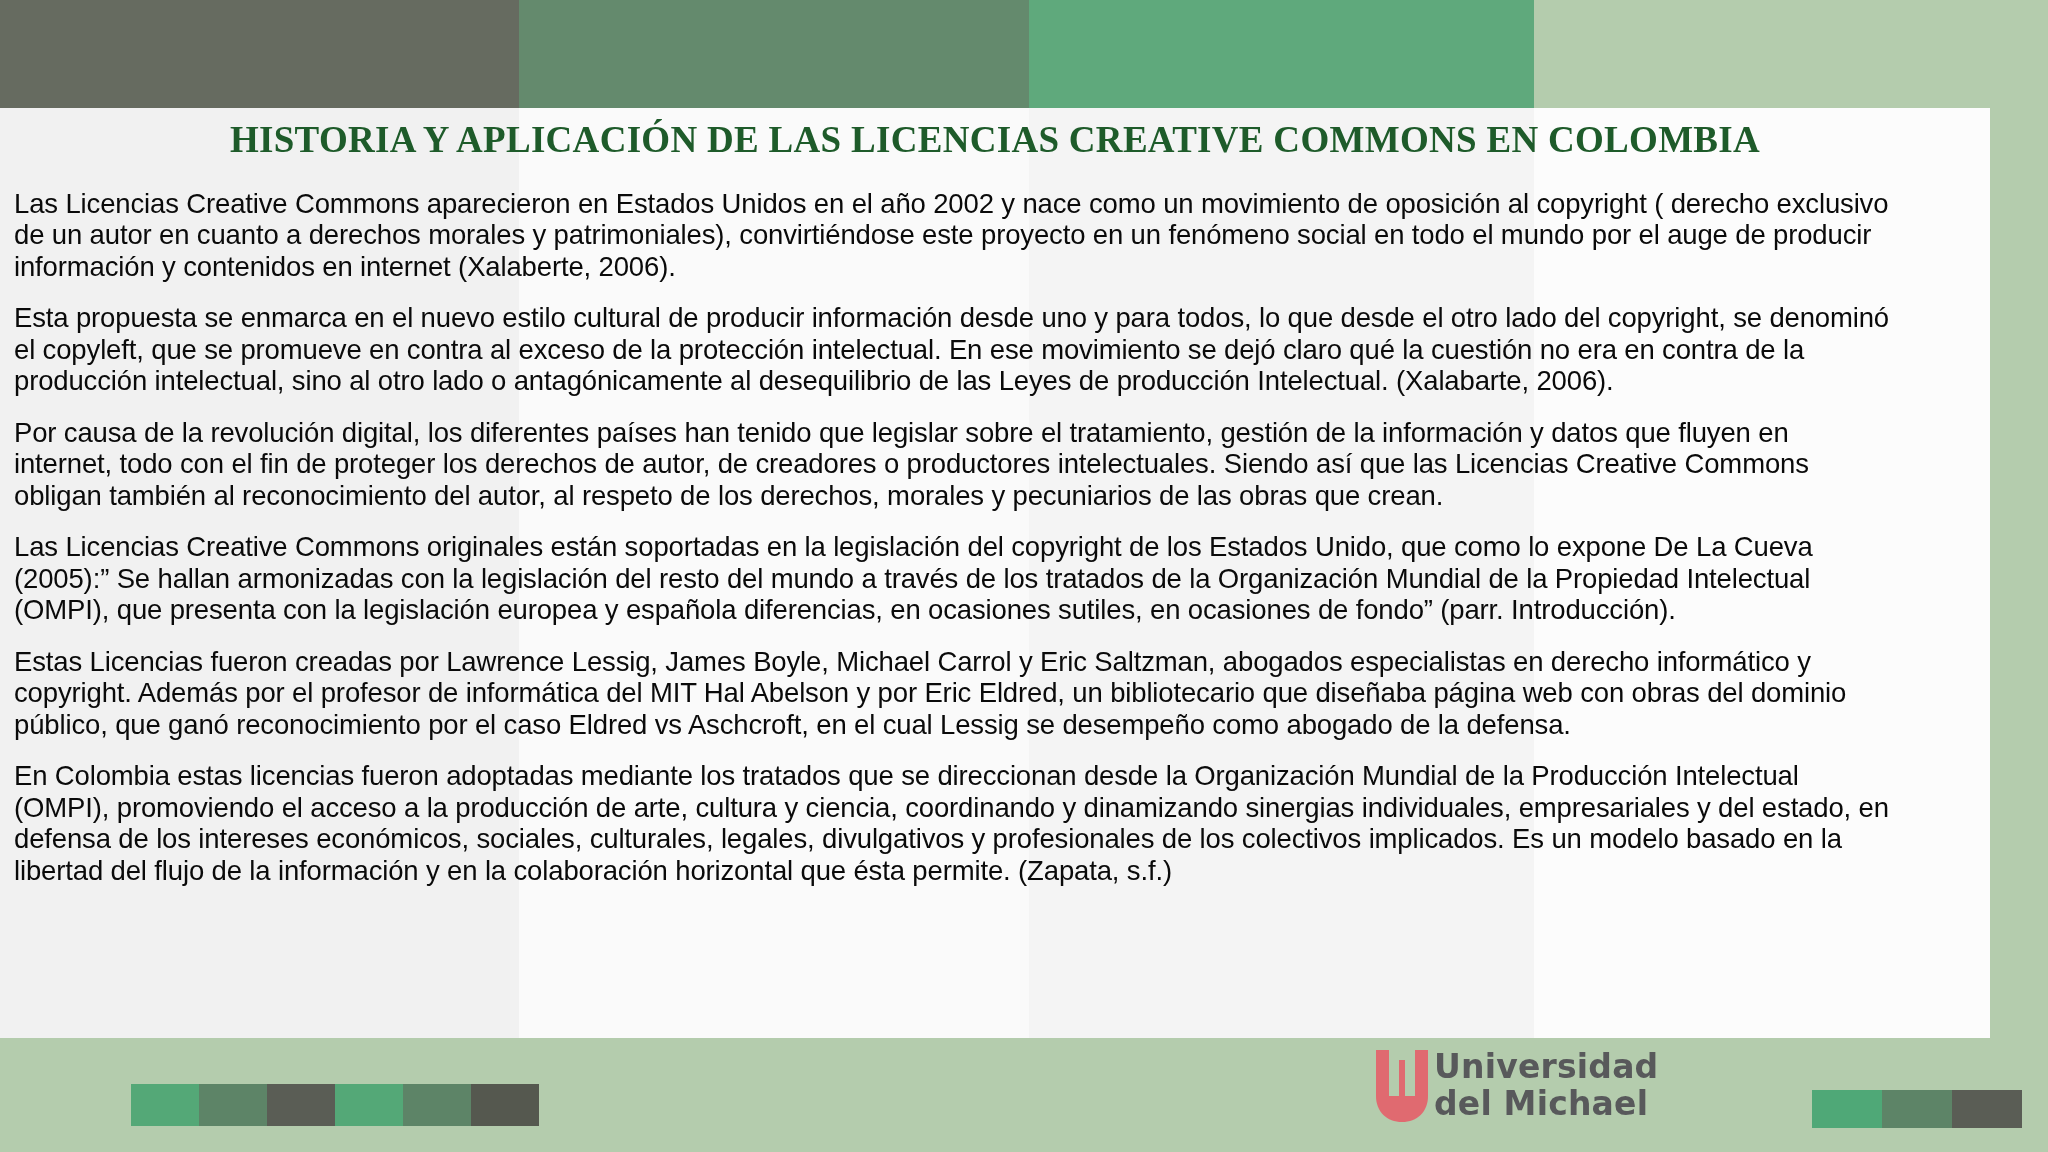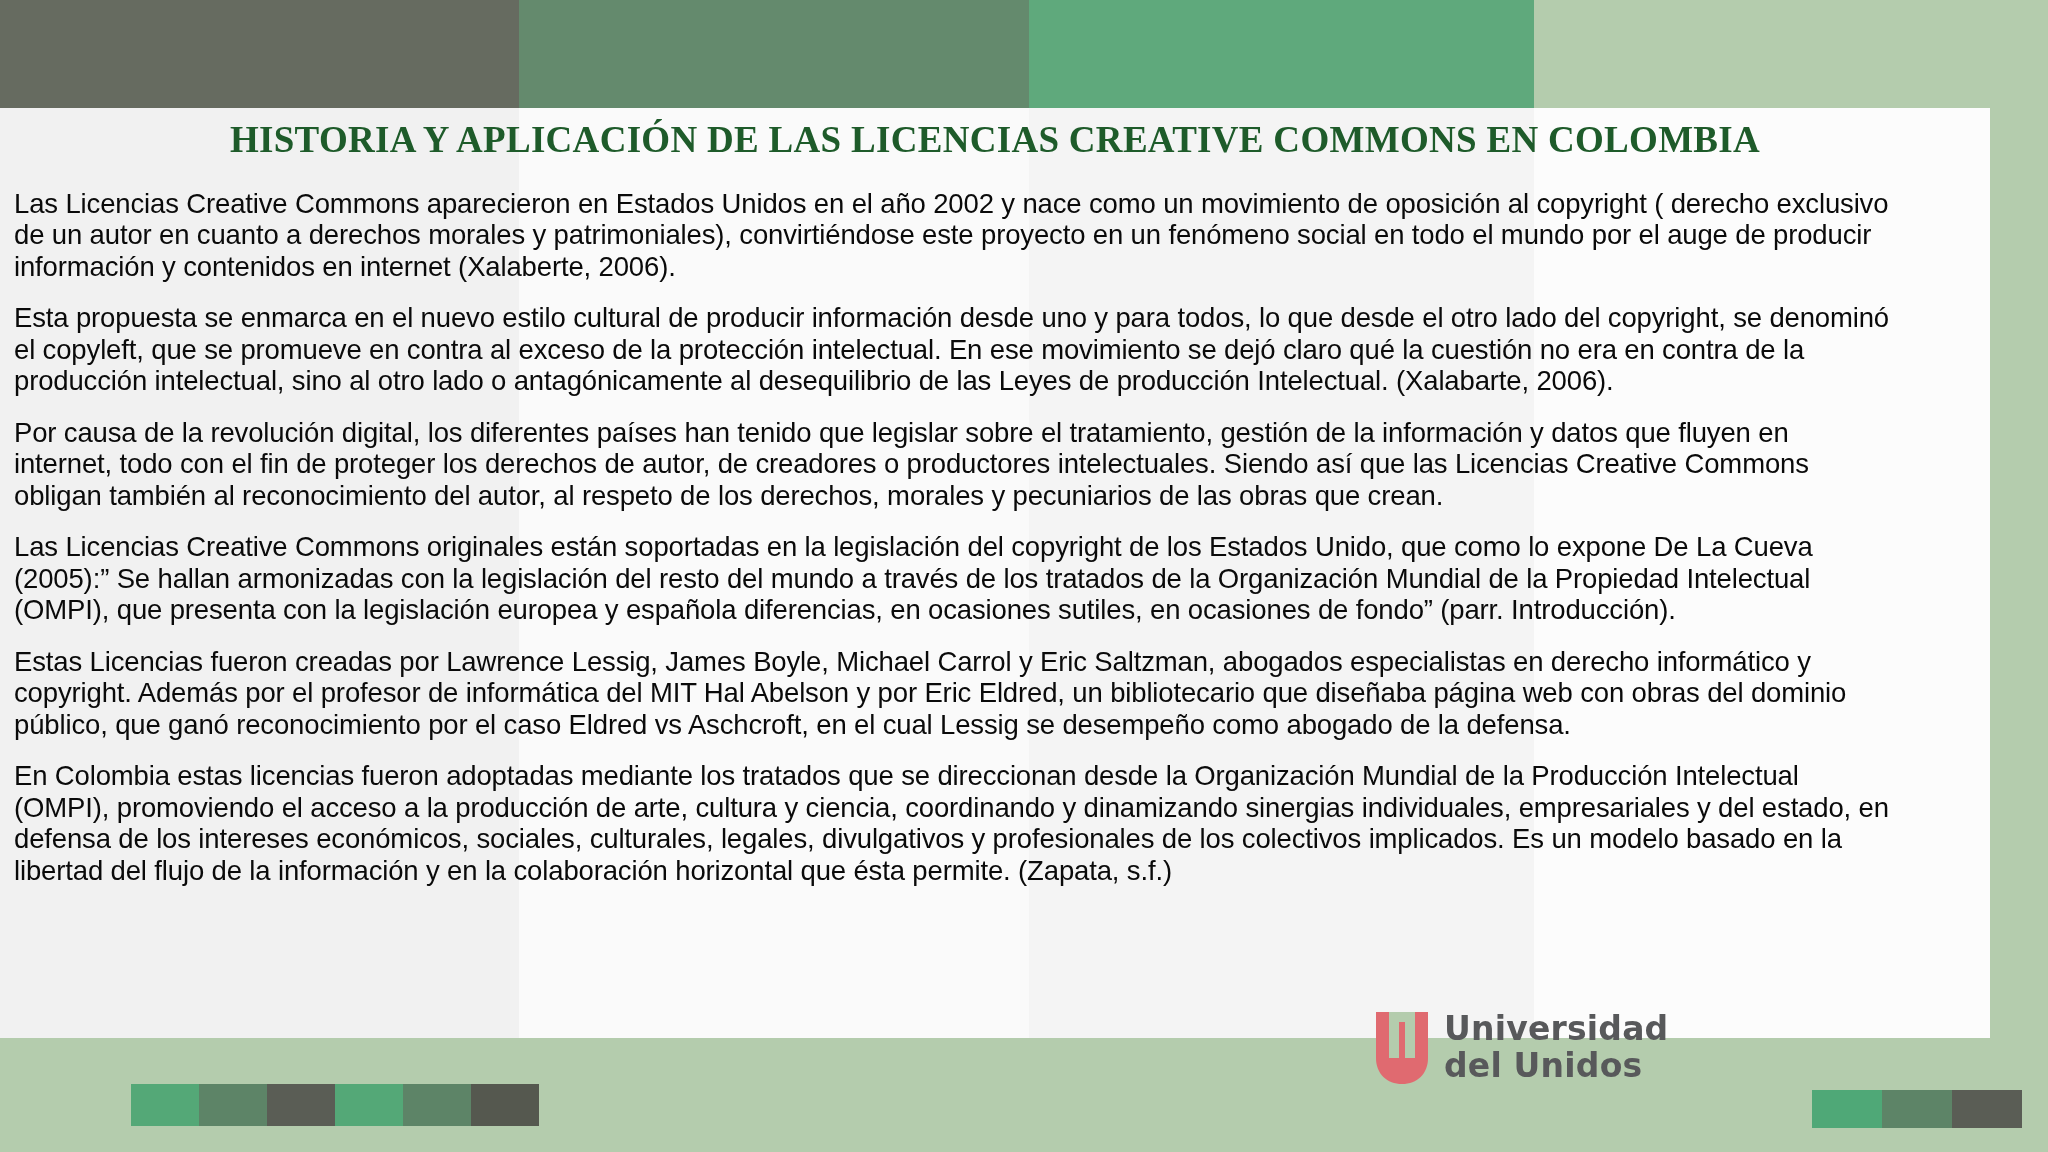--- a/index.html
+++ b/index.html
@@ -131,24 +131,24 @@
   }
   .footer-swatches-right span { display: block; height: 100%; }
   .fswr-1 { width: 70px; background: #4fa877; }
   .fswr-2 { width: 70px; background: #5d8467; }
   .fswr-3 { width: 70px; background: #5a5d55; }
 
   
   .logo {
     position: absolute;
     left: 1374px;
-    top: 1010px;
+    top: 1048px;
     display: flex;
     align-items: center;
-    gap: 14px;
+    gap: 4px;
   }
   .logo-mark {
     position: relative;
     width: 56px;
     height: 76px;
   }
   .logo-text {
     font-family: "DejaVu Sans", sans-serif;
     font-weight: bold;
     font-size: 33px;
@@ -211,17 +211,17 @@
     <div class="logo-mark">
       <svg width="56" height="76" viewBox="0 0 56 76" xmlns="http://www.w3.org/2000/svg">
         <path d="M2 2 H54 V48 C54 64 43 74 28 74 C13 74 2 64 2 48 Z" fill="#e06a70"></path>
         <rect x="15" y="2" width="10" height="46" fill="#b4ccad"></rect>
         <rect x="31" y="2" width="10" height="46" fill="#b4ccad"></rect>
         <rect x="15" y="2" width="26" height="10" fill="#b4ccad"></rect>
       </svg>
     </div>
     <div class="logo-text">
       <span class="logo-line">Universidad</span>
-      <span class="logo-line">del Unidos</span>
+      <span class="logo-line">del Michael</span>
     </div>
   </div>
 
 </div>
 
 </body></html>

